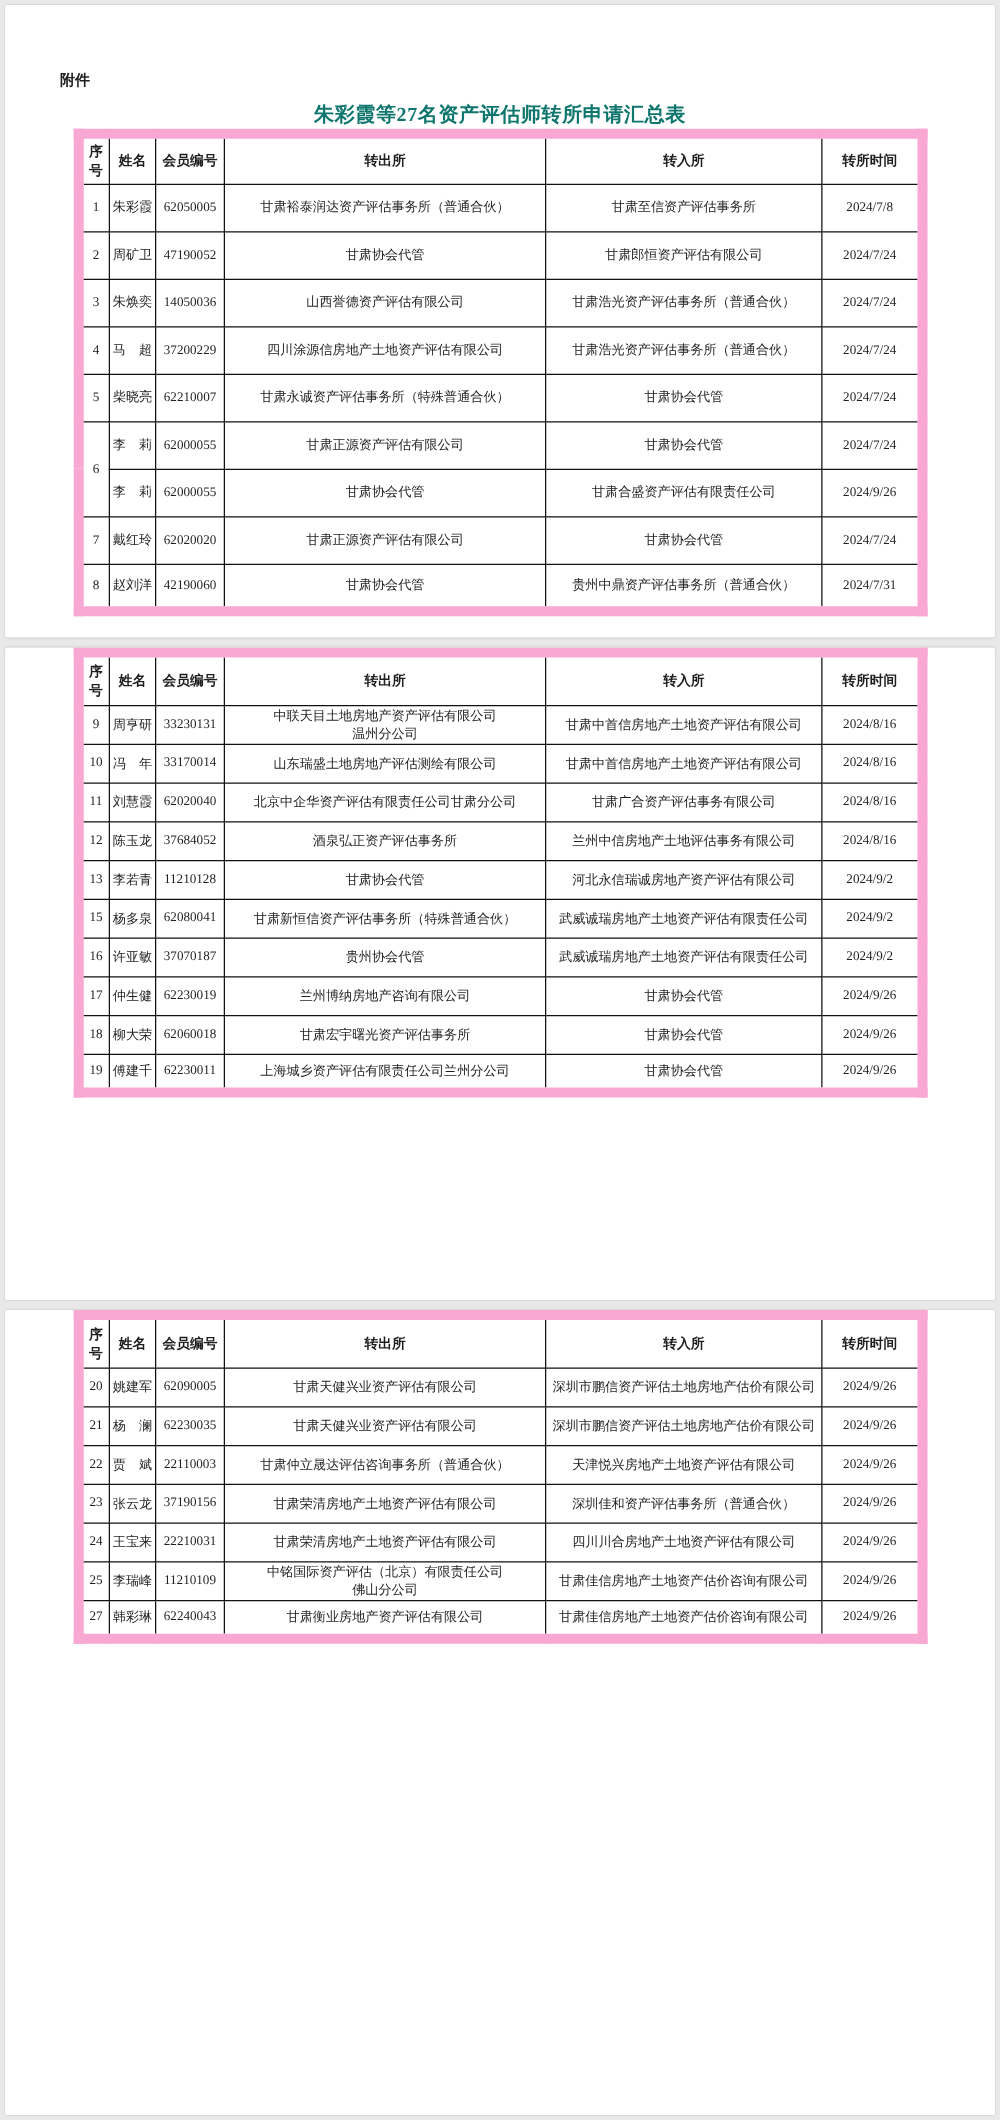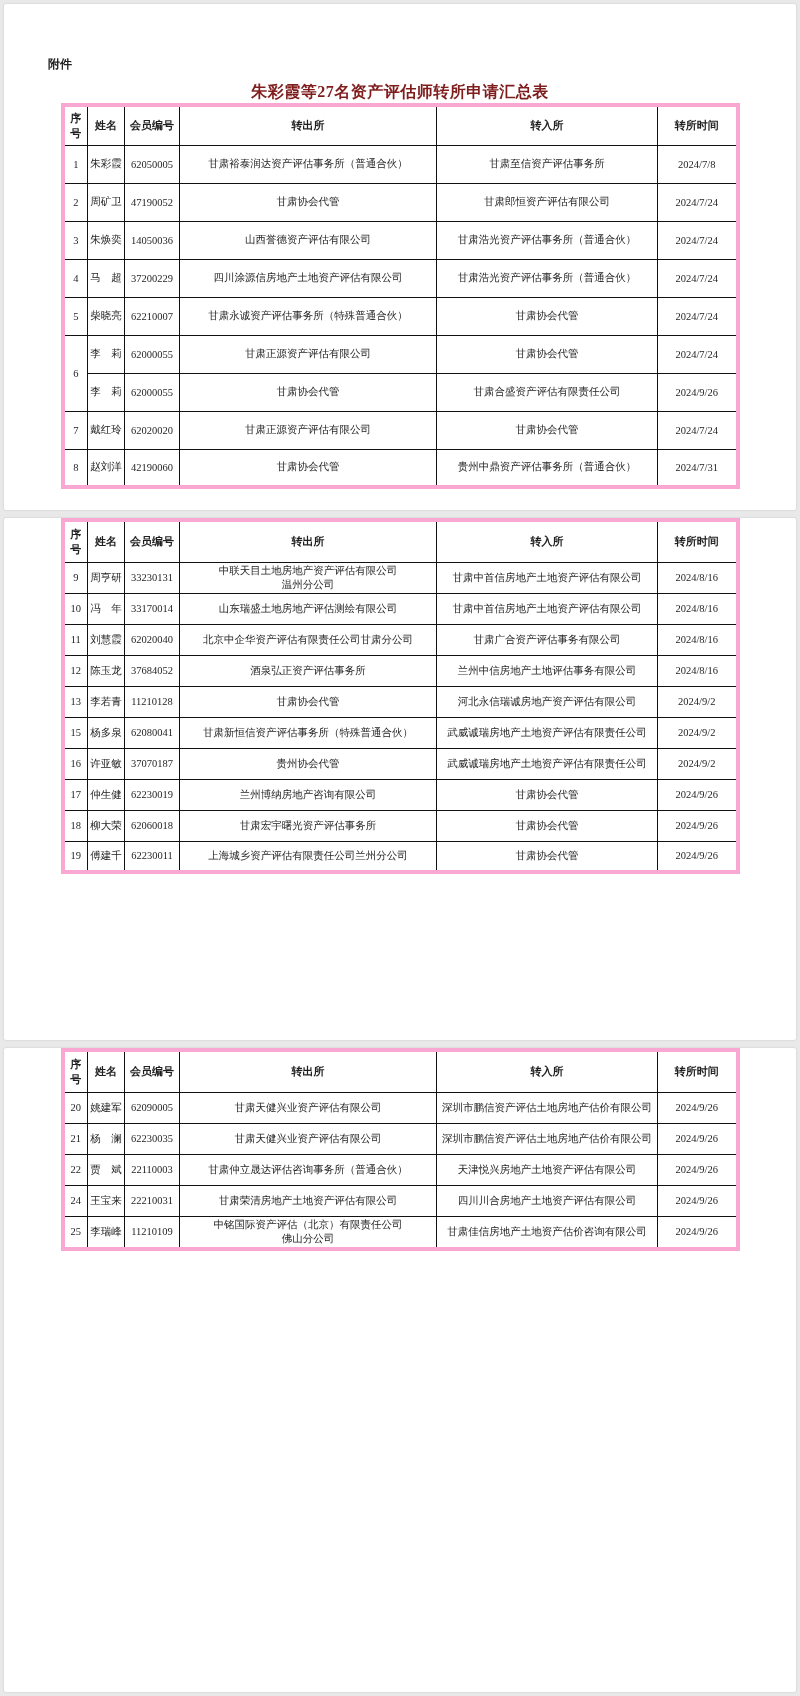--- a/index.html
+++ b/index.html
@@ -30,30 +30,30 @@
     margin-left: 44px;
     font-size: 12px;
     font-weight: bold;
     color: #222;
   }
   .doc-title {
     margin-top: 9px;
     text-align: center;
     font-size: 16px;
     font-weight: bold;
-    color: #7f1d1d;
+    color: #0f766e;
     letter-spacing: 0.5px;
   }
 
   table.doc-table {
     border-collapse: collapse;
     table-layout: fixed;
     width: 675px;
     margin: 0 auto;
-    border: 4px solid #f9a8d4;
+    border: 8px solid #f9a8d4;
   }
   .t1 { margin-top: 10px; }
   .t2 { margin-top: 60px; }
   .t3 { margin-top: 137px; }
 
   .doc-table th, .doc-table td {
     border: 1px solid #111;
     text-align: center;
     vertical-align: middle;
     padding: 1px 2px;
@@ -327,33 +327,49 @@
           </tr>
           <tr>
             <td>22</td>
             <td>贾　斌</td>
             <td>22110003</td>
             <td>甘肃仲立晟达评估咨询事务所（普通合伙）</td>
             <td>天津悦兴房地产土地资产评估有限公司</td>
             <td>2024/9/26</td>
           </tr>
           <tr>
+            <td>23</td>
+            <td>张云龙</td>
+            <td>37190156</td>
+            <td>甘肃荣清房地产土地资产评估有限公司</td>
+            <td>深圳佳和资产评估事务所（普通合伙）</td>
+            <td>2024/9/26</td>
+          </tr>
+          <tr>
             <td>24</td>
             <td>王宝来</td>
             <td>22210031</td>
             <td>甘肃荣清房地产土地资产评估有限公司</td>
             <td>四川川合房地产土地资产评估有限公司</td>
             <td>2024/9/26</td>
           </tr>
           <tr>
             <td>25</td>
             <td>李瑞峰</td>
             <td>11210109</td>
             <td>中铭国际资产评估（北京）有限责任公司
 佛山分公司</td>
             <td>甘肃佳信房地产土地资产估价咨询有限公司</td>
             <td>2024/9/26</td>
           </tr>
+          <tr>
+            <td>27</td>
+            <td>韩彩琳</td>
+            <td>62240043</td>
+            <td>甘肃衡业房地产资产评估有限公司</td>
+            <td>甘肃佳信房地产土地资产估价咨询有限公司</td>
+            <td>2024/9/26</td>
+          </tr>
         </tbody>
     </table>
   </div>
 
 </div>
 
 </body></html>

